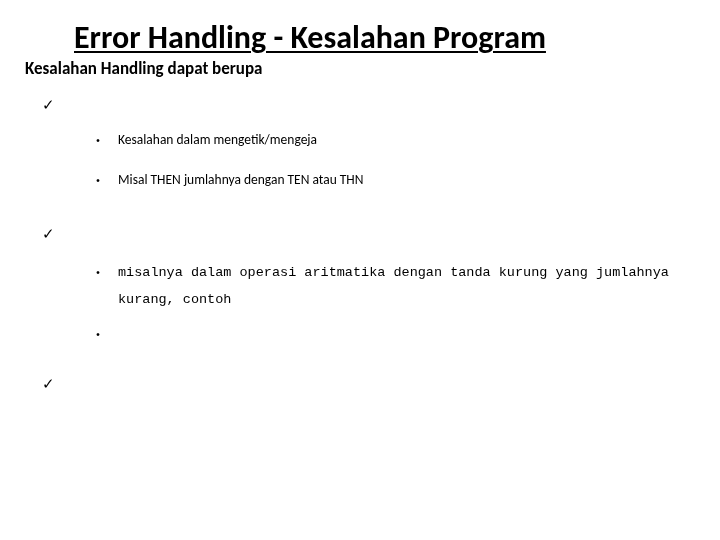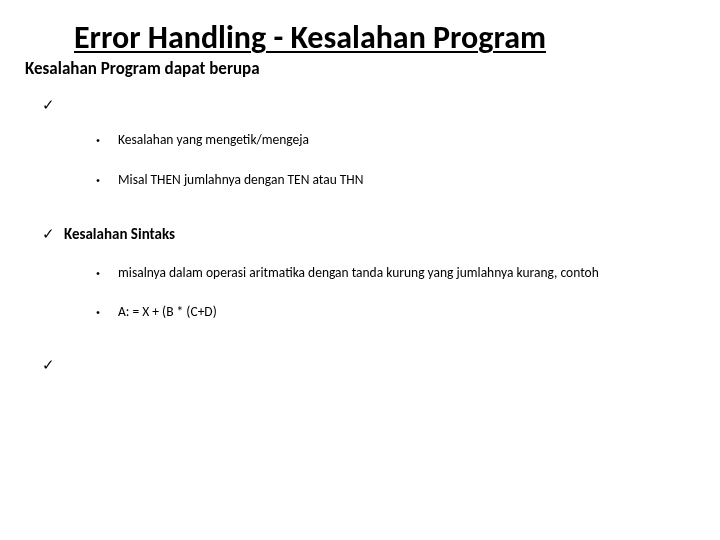--- a/index.html
+++ b/index.html
@@ -81,53 +81,51 @@
   }
   .block2 { margin-top: 34px; }
   .block3 { margin-top: 34px; }
 </style>
 </head>
 <body>
 
 <div class="slide">
 
   <div class="title">Error Handling - Kesalahan Program</div>
-  <div class="sub">Kesalahan Program dapat berupa</div>
+  <div class="sub">Kesalahan Handling dapat berupa</div>
 
   <div class="body">
 
     <div class="check-item">
       <div class="row">
         <span class="tick">✓</span>
       </div>
       <div class="subs">
         <div class="sub-item">
           <span class="dot">•</span>
-          <span>Kesalahan yang mengetik/mengeja</span>
+          <span>Kesalahan dalam mengetik/mengeja</span>
         </div>
         <div class="sub-item">
           <span class="dot">•</span>
           <span>Misal THEN jumlahnya dengan TEN atau THN</span>
         </div>
       </div>
     </div>
 
     <div class="check-item block2">
       <div class="row">
         <span class="tick">✓</span>
-        <span>Kesalahan Sintaks</span>
       </div>
       <div class="subs">
         <div class="sub-item" style="margin-bottom:16px;">
           <span class="dot">•</span>
-          <span style="line-height:2.0;">misalnya dalam  operasi aritmatika dengan tanda kurung yang jumlahnya kurang, contoh</span>
+          <span style="line-height:2.0;font-family:Liberation Mono, monospace;">misalnya dalam  operasi aritmatika dengan tanda kurung yang jumlahnya kurang, contoh</span>
         </div>
         <div class="sub-item">
           <span class="dot">•</span>
-          <span>A: = X + (B * (C+D)</span>
         </div>
       </div>
     </div>
 
     <div class="check-item block3">
       <div class="row">
         <span class="tick">✓</span>
       </div>
     </div>
 

